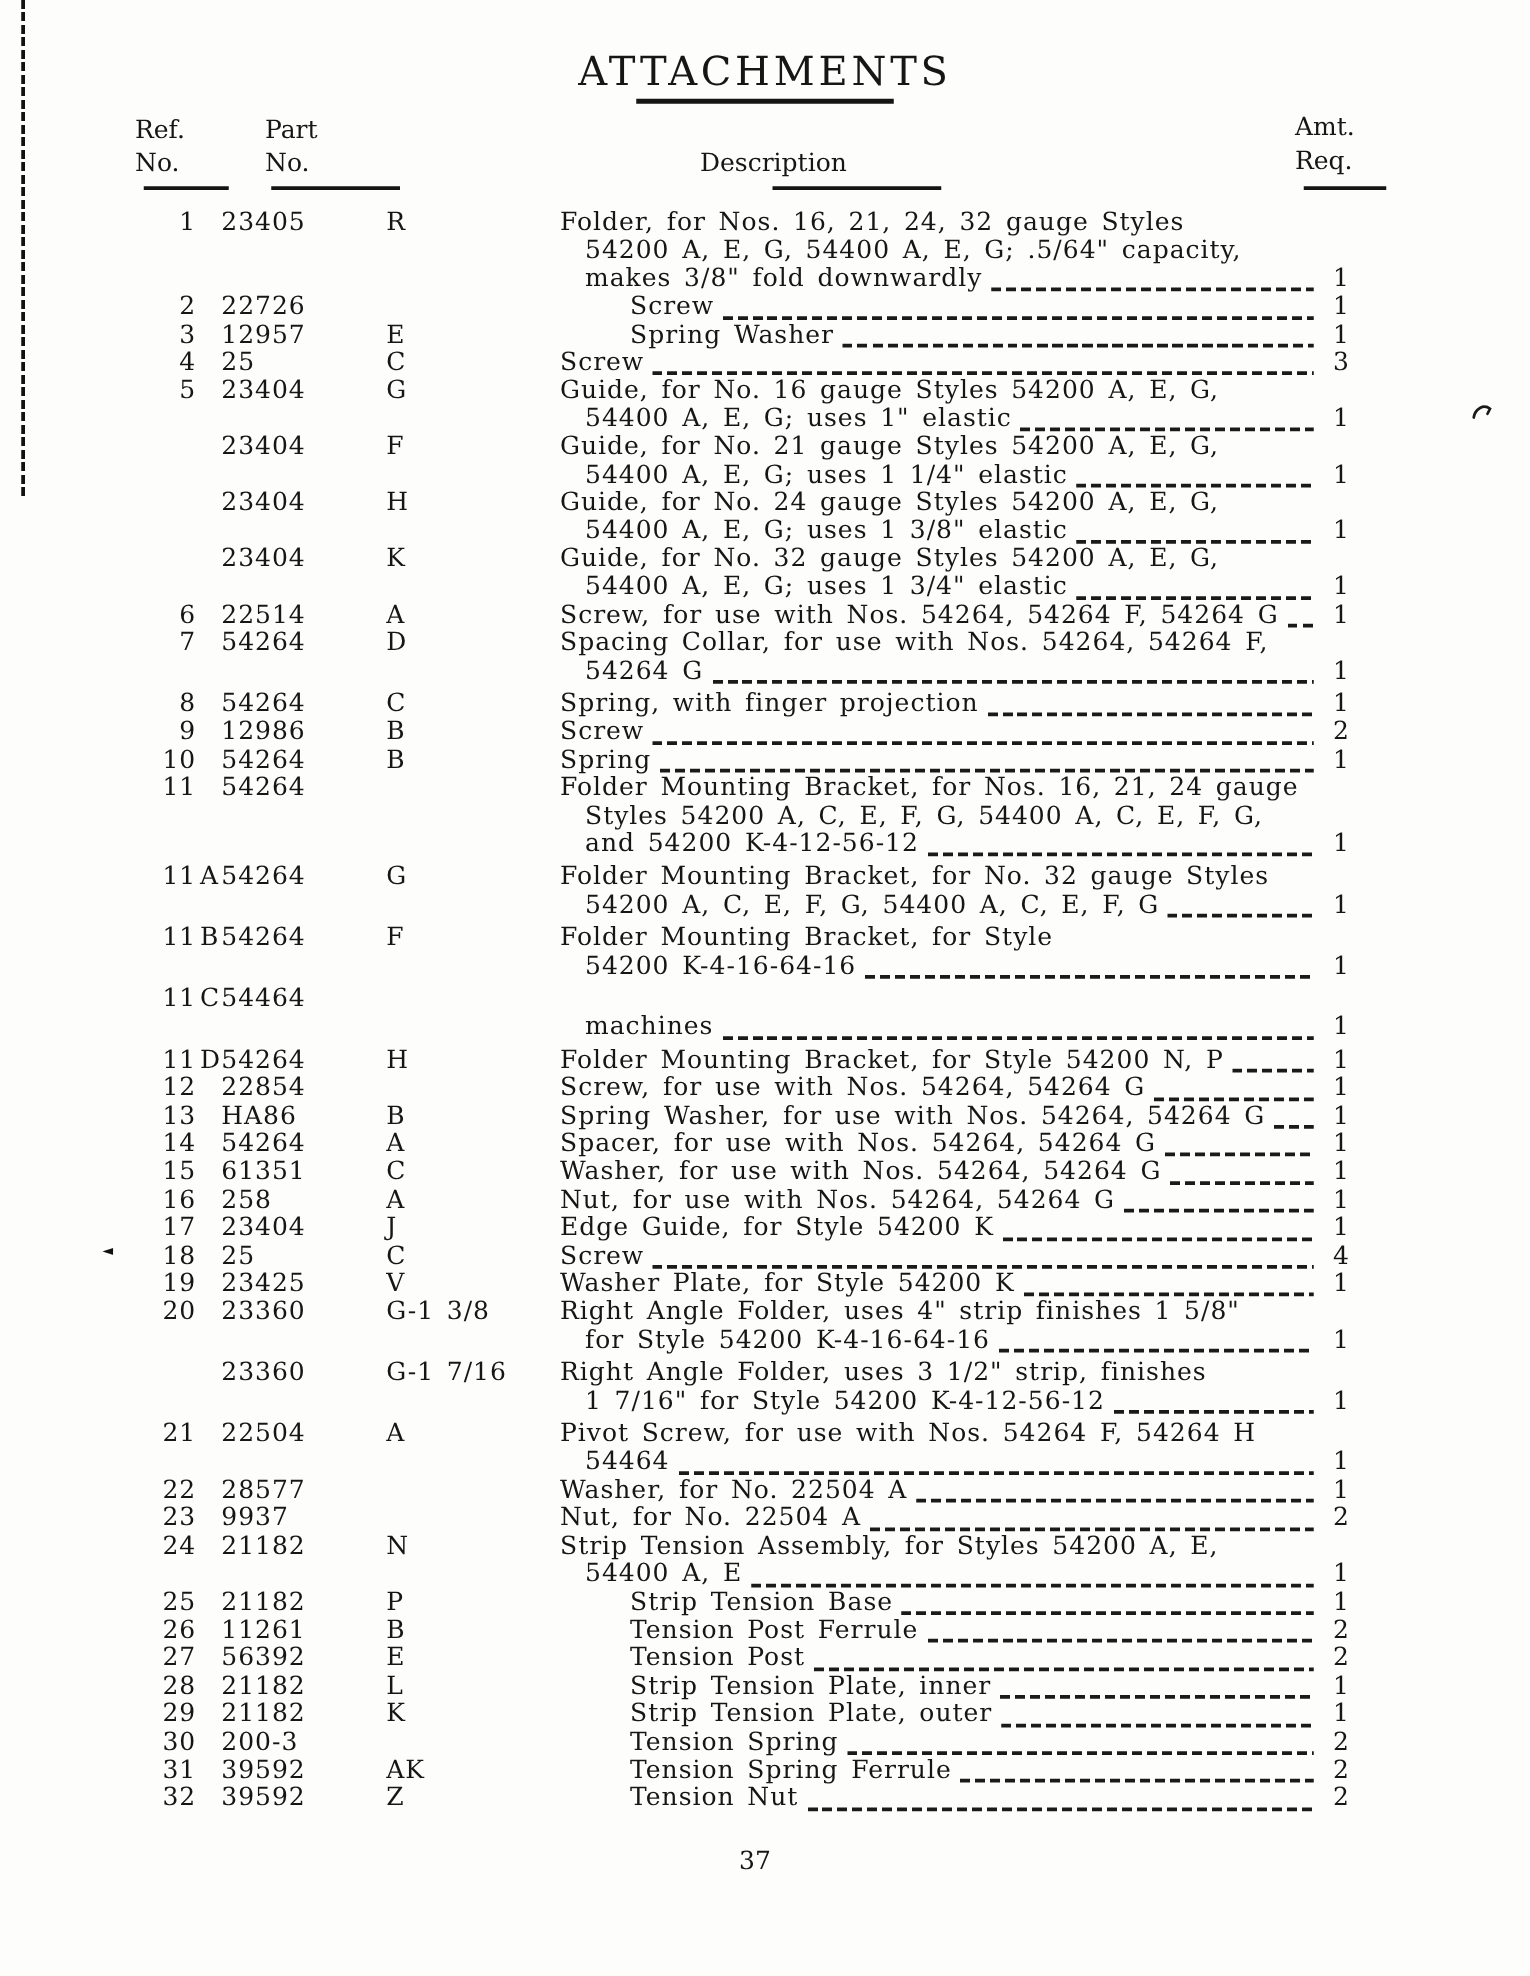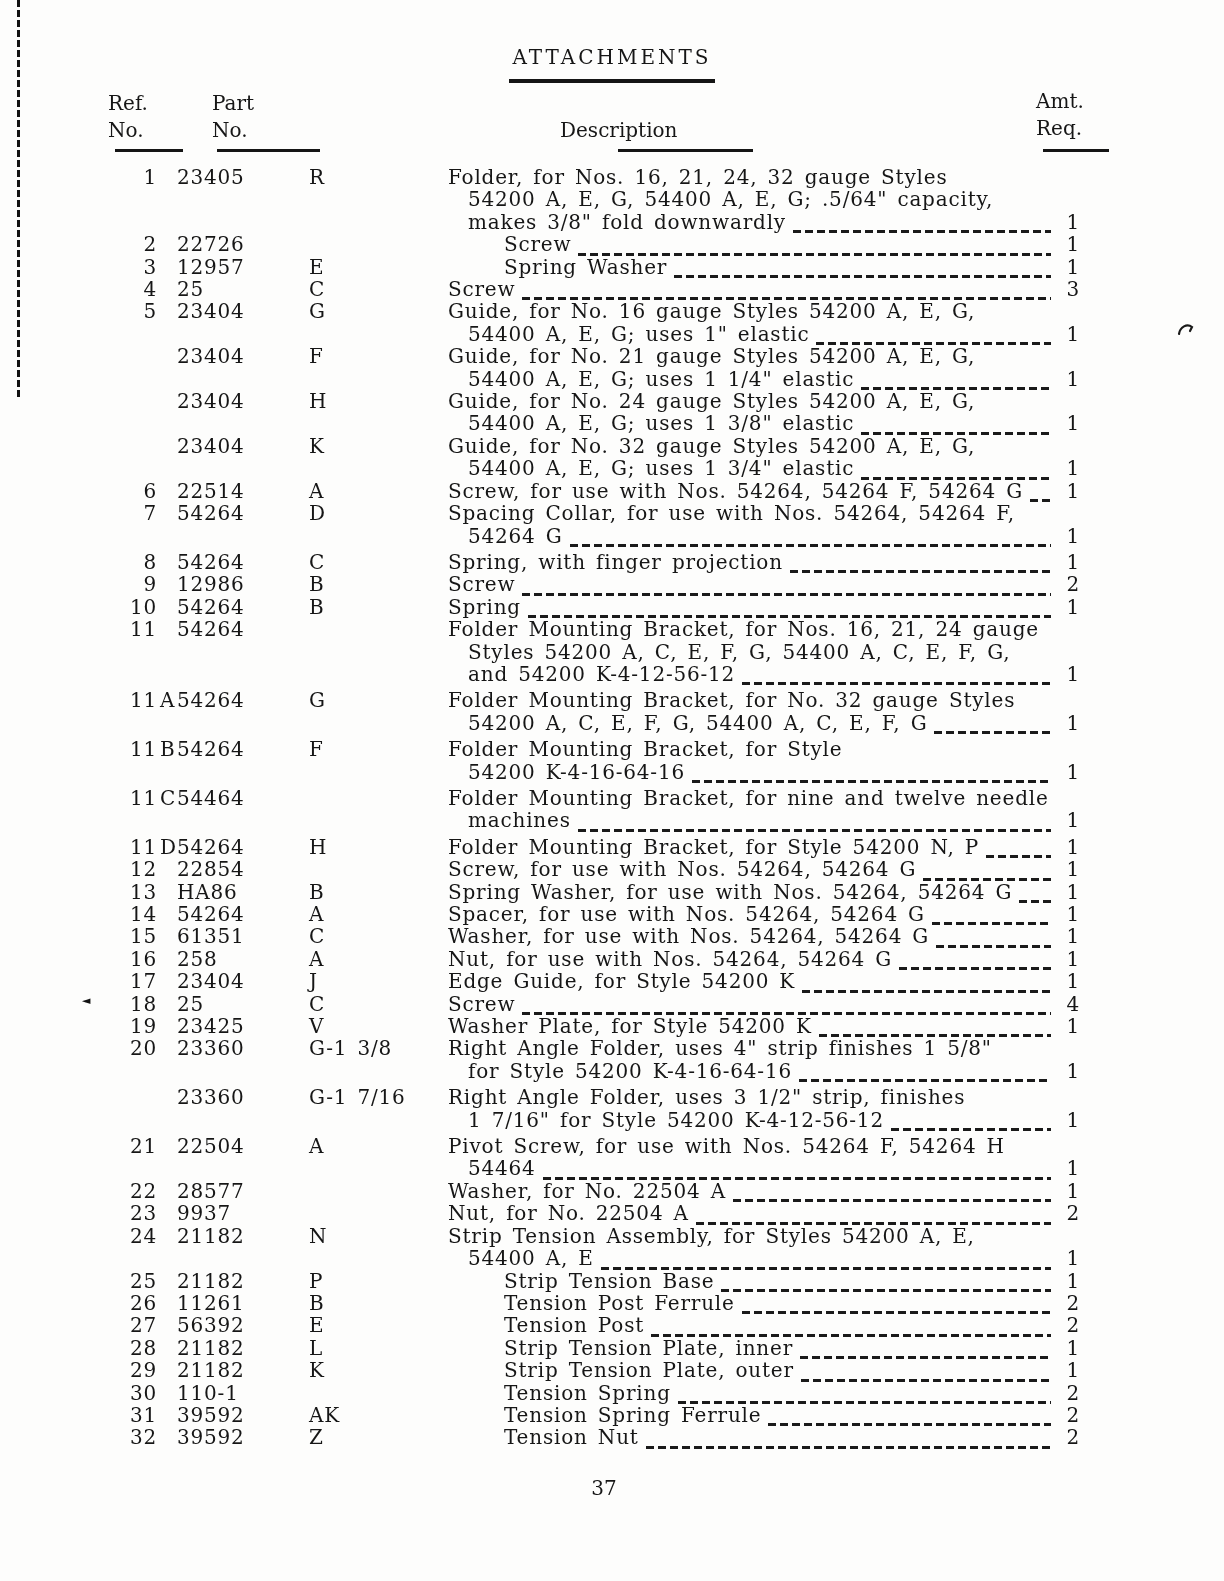--- a/index.html
+++ b/index.html
@@ -9,21 +9,21 @@
     font-family:"DejaVu Serif", serif;
     color:#161616;
     position:relative;
     overflow:hidden;
   }
   .page{position:relative;width:1224px;height:1581px;}
 
   
   .doc-title{
     position:absolute;top:44px;left:0;right:0;
-    text-align:center;font-size:20px;line-height:26px;
+    text-align:center;font-size:32px;line-height:26px;
     letter-spacing:3px;font-weight:normal;margin:0;
   }
   .title-underline{
     position:absolute;top:79px;left:50%;transform:translateX(-50%);
     width:206px;height:3.5px;background:#151515;
   }
   .hcol{position:absolute;text-align:left;font-size:20px;line-height:27px;}
   .hcol .h1,.hcol .h2{min-height:27px;}
   .hline{height:3px;background:#151515;margin:5px auto 0 auto;}
   .hcol-ref{left:108px;width:82px;top:90px;}
@@ -491,23 +491,20 @@
       </div>
       <div class="row gap">
         <span class="c-ref">
           <span class="num">11</span>
           <span class="suf">C</span>
         </span>
         <span class="c-part">
           <span class="num">54464</span>
           <span class="suf"></span>
         </span>
-        <span class="c-desc ind0">
-          <span class="txt">Folder Mounting Bracket, for nine and twelve needle</span>
-        </span>
       </div>
       <div class="row">
         <span class="c-ref">
           <span class="num"></span>
           <span class="suf"></span>
         </span>
         <span class="c-part">
           <span class="num"></span>
           <span class="suf"></span>
         </span>
@@ -868,21 +865,21 @@
           <span class="leader"></span>
           <span class="amt">1</span>
         </span>
       </div>
       <div class="row">
         <span class="c-ref">
           <span class="num">30</span>
           <span class="suf"></span>
         </span>
         <span class="c-part">
-          <span class="num">110-1</span>
+          <span class="num">200-3</span>
           <span class="suf"></span>
         </span>
         <span class="c-desc ind2">
           <span class="txt">Tension Spring</span>
           <span class="leader"></span>
           <span class="amt">2</span>
         </span>
       </div>
       <div class="row">
         <span class="c-ref">

